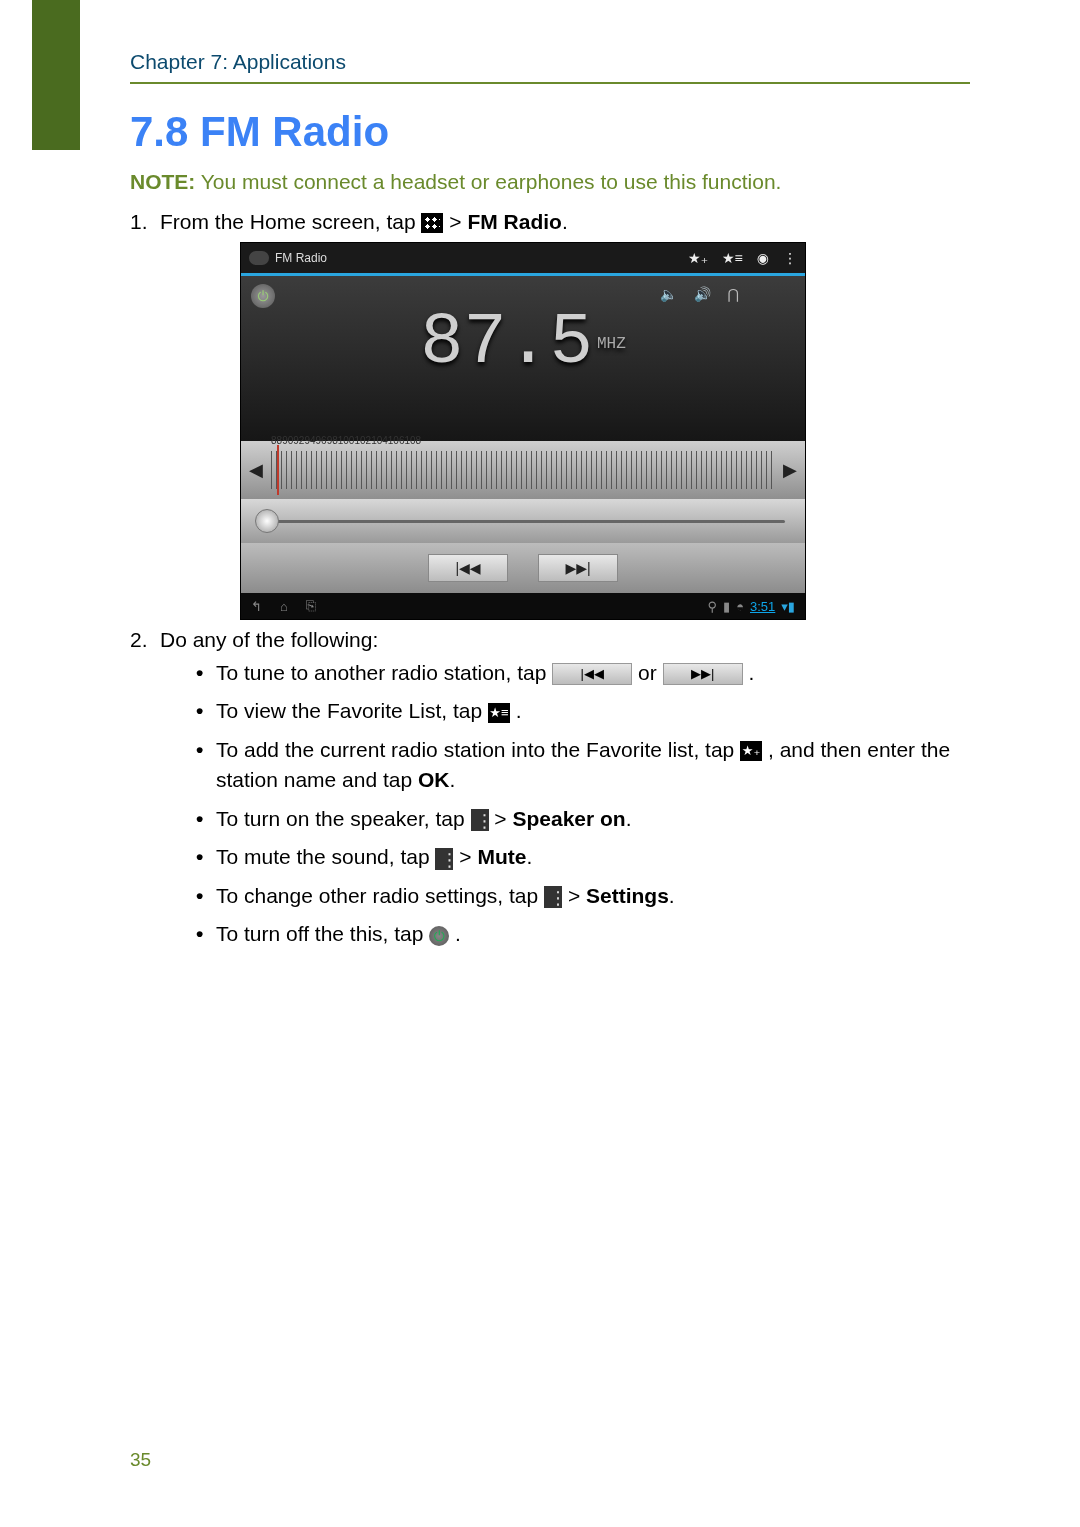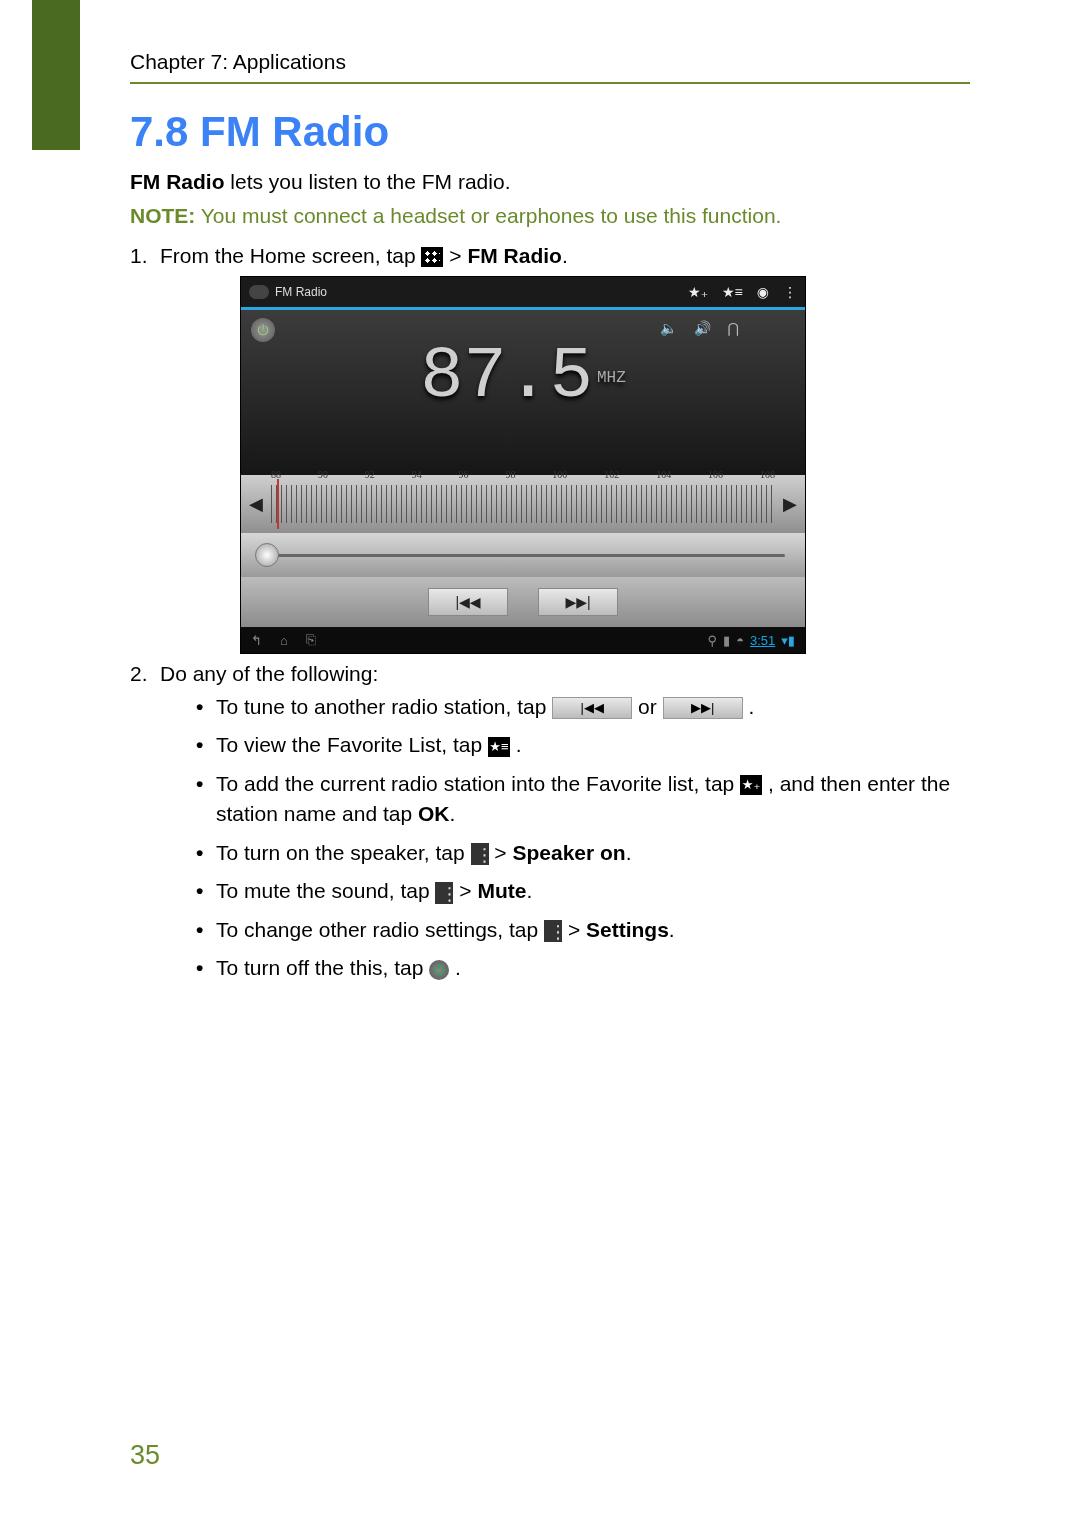--- a/index.html
+++ b/index.html
@@ -20,21 +20,21 @@
     background: #4a6b1f;
   }
   .content {
     position: absolute;
     left: 130px;
     top: 50px;
     width: 840px;
   }
   .chapter-line {
     font-size: 21px;
-    color: #000000;
+    color: #0c4a6e;
     padding-bottom: 8px;
     border-bottom: 2px solid #6a8a2c;
     margin-bottom: 24px;
   }
   h1 {
     font-size: 42px;
     font-weight: bold;
     color: #3b82f6;
     margin-bottom: 14px;
   }
@@ -219,22 +219,22 @@
   .shot-ticks {
     flex: 1;
     height: 38px;
     background:
       repeating-linear-gradient(90deg,#555 0 1px, transparent 1px 5px);
     position: relative;
   }
   .shot-ticklabels {
     position: absolute;
     top: -16px; left:0; right:0;
-    display:flex; justify-content:space-between;
-    font-size:10px; color:#333;font-family:Liberation Serif, serif;
+    display:flex; 
+    font-size:10px; color:#333;
   }
   .shot-needle {
     position:absolute; left:6px; top:-6px;
     width:2px; height:50px; background:#c0392b;
   }
   .shot-slider {
     height: 44px;
     background: linear-gradient(#d8d8d8,#9a9a9a);
     position: relative;
   }
@@ -266,36 +266,33 @@
     color:#888; font-size:13px; gap:18px; padding:0 10px;
   }
   .shot-nav-right { margin-left:auto; display:flex; gap:6px; align-items:center;}
   .shot-time { color:#0ea5e9;text-decoration:underline; }
 
   .page-num {
     position: absolute;
     left: 130px;
     bottom: 56px;
     color: #6a8a2c;
-    font-size: 27px;
+    font-size: 19px;
   }
 </style>
 </head>
 <body>
 
 <div class="side-tab"></div>
 
 <div class="content">
   <div class="chapter-line">Chapter 7: Applications</div>
 
   <h1>7.8 FM Radio</h1>
 
-  <p class="intro">
-    <span class="bold">FM Radio</span><span> lets you listen to the FM radio.</span>
-  </p>
 
   <p class="note">
     <span class="note-label">NOTE:</span><span> You must connect a headset or earphones to use this function.</span>
   </p>
 
   <ol>
     <li>
       <span>From the Home screen, tap </span>
       <span class="icon-apps"></span>
       <span> &gt; </span>

